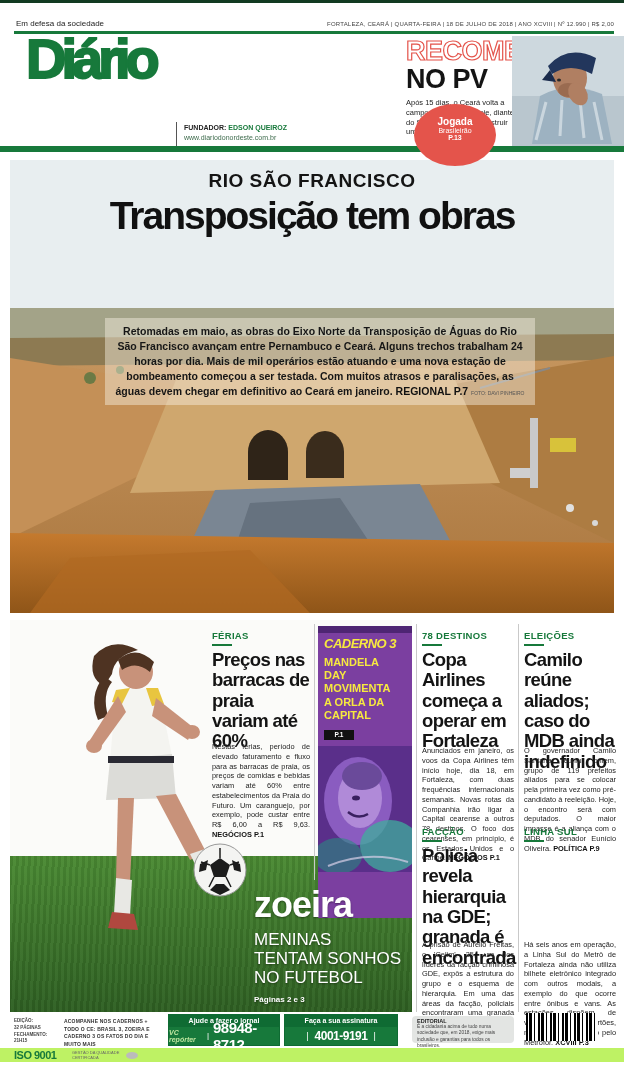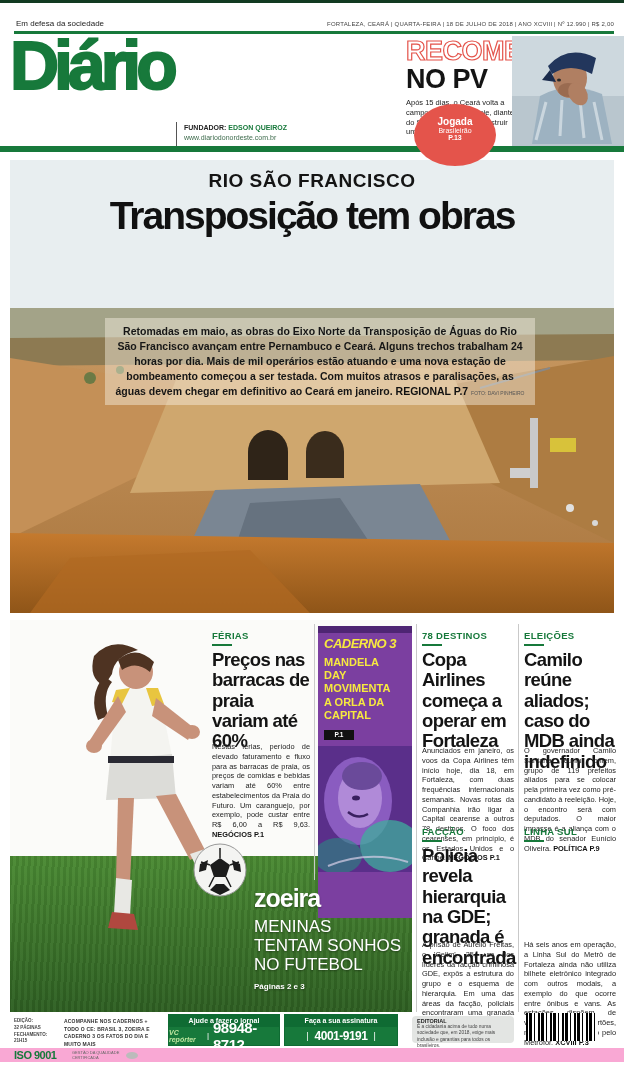--- a/index.html
+++ b/index.html
@@ -24,21 +24,21 @@
 <body>
 
 <div id="page">
 
   <div class="abs" style="left:0;top:0;width:624px;height:3px;background:#123a21;"></div>
 
   <div class="abs" style="left:16px;top:19px;font-size:8px;color:#222;">Em defesa da sociedade</div>
   <div class="abs" style="right:10px;top:21px;font-size:6px;color:#444;letter-spacing:.2px;">FORTALEZA, CEARÁ | QUARTA-FEIRA | 18 DE JULHO DE 2018 | ANO XCVIII | Nº 12.990 | R$ 2,00</div>
   <div class="abs greenbar" style="left:14px;top:31px;width:600px;height:3px;"></div>
 
-  <div class="abs" style="left:10px;top:30px;width:300px;height:92px;font-size:68px;font-weight:800;color:#17793B;letter-spacing:-5px;line-height:1.05;-webkit-text-stroke:2px #17793B;">Diário</div>
+  <div class="abs" style="left:26px;top:30px;width:300px;height:92px;font-size:56px;font-weight:800;color:#17793B;letter-spacing:-5px;line-height:1.05;-webkit-text-stroke:2px #17793B;">Diário</div>
   <div class="abs" style="left:176px;top:122px;width:1px;height:24px;background:#555;"></div>
   <div class="abs" style="left:184px;top:124px;font-size:7px;color:#222;font-weight:bold;">
     <span>FUNDADOR:</span>
     <span style="color:#17793B;">EDSON QUEIROZ</span>
   </div>
   <div class="abs" style="left:184px;top:134px;font-size:7px;color:#3d6b4c;">www.diariodonordeste.com.br</div>
 
   <div class="abs" style="left:406px;top:36px;font-size:27px;font-weight:800;letter-spacing:-.5px;color:#E4544B;-webkit-text-stroke:1.2px #E4544B;-webkit-text-fill-color:transparent;">RECOMEÇO</div>
   <div class="abs" style="left:406px;top:64px;font-size:27px;font-weight:800;letter-spacing:-.5px;color:#141414;">NO PV</div>
   <div class="abs" style="left:406px;top:98px;width:112px;font-size:7.5px;line-height:1.3;color:#222;">Após 15 dias, o Ceará volta a campo pela Série A, hoje, diante do Sport Recife, para construir uma nova história</div>
@@ -169,21 +169,21 @@
       <ellipse cx="44" cy="30" rx="20" ry="14" fill="#6a4a9a"></ellipse>
       <ellipse cx="38" cy="52" rx="4" ry="2.5" fill="#3a2060"></ellipse>
       <path d="M30,66 q10,8 20,2" stroke="#3a2060" stroke-width="2.5" fill="none"></path>
       <ellipse cx="72" cy="100" rx="30" ry="26" fill="#3fae9c" opacity=".75"></ellipse>
       <ellipse cx="20" cy="110" rx="24" ry="18" fill="#2a8a80" opacity=".6"></ellipse>
       <path d="M10,120 q40,-16 80,-4" stroke="#d8d0e8" stroke-width="2" fill="none" opacity=".7"></path>
     </svg>
   </div>
 
   <div class="abs" style="left:254px;top:884px;z-index:2;color:#fff;">
-    <div style="font-size:25px;font-weight:800;letter-spacing:-1px;text-shadow:0 1px 2px rgba(0,0,0,.4);">zoeira</div>
+    <div style="font-size:36px;font-weight:800;letter-spacing:-1px;text-shadow:0 1px 2px rgba(0,0,0,.4);">zoeira</div>
     <div style="font-size:17px;font-weight:400;line-height:1.12;width:150px;margin-top:4px;text-shadow:0 1px 2px rgba(0,0,0,.4);">MENINAS TENTAM SONHOS NO FUTEBOL</div>
     <div style="font-size:8px;font-weight:bold;margin-top:8px;text-shadow:0 1px 2px rgba(0,0,0,.4);">Páginas 2 e 3</div>
   </div>
 
   <div class="abs vline" style="left:416px;top:624px;height:388px;"></div>
   <div class="abs vline" style="left:518px;top:624px;height:388px;"></div>
 
   <div class="abs kicker" style="left:422px;top:630px;">78 DESTINOS</div>
   <div class="abs colhead" style="left:422px;top:650px;width:92px;">Copa Airlines começa a operar em Fortaleza</div>
   <p class="abs colbody" style="left:422px;top:746px;width:92px;">
@@ -238,19 +238,19 @@
     </div>
   </div>
 
   <div class="abs" style="left:412px;top:1016px;width:102px;height:27px;background:#e3e5e3;border-radius:4px;padding:2px 5px;box-sizing:border-box;">
     <div style="font-size:5.5px;font-weight:800;color:#222;">EDITORIAL</div>
     <div style="font-size:4.8px;line-height:1.35;color:#444;">É a cidadania acima de tudo numa sociedade que, em 2018, exige mais inclusão e garantias para todos os brasileiros.</div>
   </div>
 
   <div class="abs barcode" style="left:526px;top:1013px;width:72px;height:28px;"></div>
 
-  <div class="abs" style="left:0;top:1048px;width:624px;height:14px;background:#f9a8d4;">
+  <div class="abs" style="left:0;top:1048px;width:624px;height:14px;background:#bef264;">
     <span style="position:absolute;left:14px;top:1px;font-size:11px;font-weight:800;color:#17793B;letter-spacing:-.5px;">ISO 9001</span>
     <span style="position:absolute;left:72px;top:3px;font-size:4px;color:#666;width:50px;line-height:1.2;">GESTÃO DA QUALIDADE CERTIFICADA</span>
     <span style="position:absolute;left:126px;top:4px;width:12px;height:7px;background:#bbb;border-radius:50%;"></span>
   </div>
 
 </div>
 
 </body></html>

